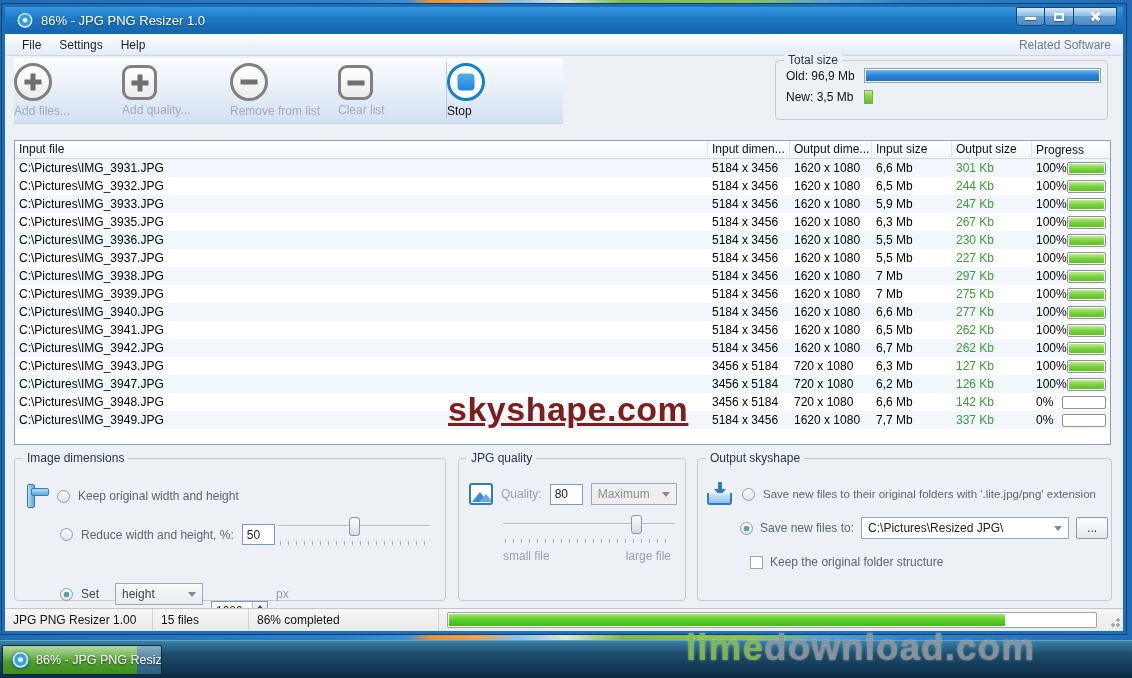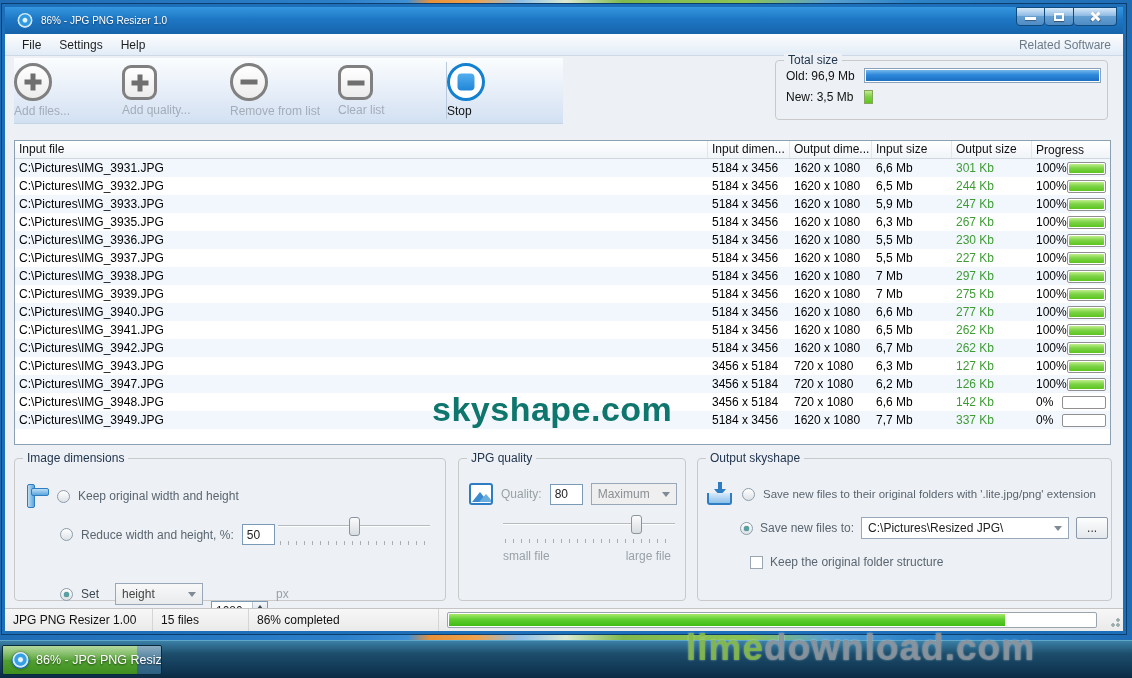--- a/index.html
+++ b/index.html
@@ -20,21 +20,21 @@
   }
   .titlebar {
     height:27px; background:linear-gradient(#3597e0,#1e77c4 45%,#1563ab);
     display:flex; align-items:center; padding:0 6px; flex:none;
   }
   .app-orb {
     width:16px; height:16px; border-radius:50%; margin:0 8px 0 6px;
     background:radial-gradient(circle at 50% 45%, #e9f5fd 0 15%, #2f9ae0 25% 45%, #cfe7f8 52% 60%, #1a6db6 66% 100%);
     flex:none;
   }
-  .title-text { color:#fff; font-size:10px; text-shadow:0 1px 2px rgba(0,0,0,.45); flex:1; }
+  .title-text { color:#fff; font-size:13px; text-shadow:0 1px 2px rgba(0,0,0,.45); flex:1; }
   .win-controls { display:flex; margin-top:-9px; }
   .win-btn {
     width:29px; height:19px; border:1px solid #0f4a7e; margin-left:0;
     background:linear-gradient(#d6e9f9,#8fbbe3 45%,#659fd2 50%,#4f8cc4);
     border-radius:0 0 4px 4px; position:relative; cursor:default;
   }
   .win-btn + .win-btn { border-left:none; }
   .win-btn.close { width:43px; }
   .glyph-min { position:absolute; left:8px; bottom:5px; width:11px; height:3px; background:#fff; box-shadow:0 1px 1px rgba(0,0,0,.4); }
   .glyph-max { position:absolute; left:9px; top:5px; width:10px; height:8px; border:2px solid #fff; box-shadow:0 1px 1px rgba(0,0,0,.4); }
@@ -173,21 +173,21 @@
     display:flex; align-items:center;
   }
   .task-progress { position:absolute; left:0; top:0; bottom:0; background:linear-gradient(#8cc46a,#53a232 45%,#3f8f20); }
   .task-gloss { position:absolute; left:0; right:0; top:0; height:50%; background:linear-gradient(rgba(255,255,255,.35),rgba(255,255,255,.08)); }
   .task-orb { position:relative; width:17px; height:17px; border-radius:50%; margin:0 7px 0 9px;
     background:radial-gradient(circle at 50% 45%, #eaf6fd 0 15%, #36a0e6 25% 45%, #d2e9f9 52% 60%, #1a6db6 66% 100%);
     box-shadow:0 0 3px rgba(0,0,0,.5); flex:none; }
   .task-label { position:relative; color:#fff; font-size:12.5px; text-shadow:0 1px 2px rgba(0,0,0,.6); white-space:nowrap; }
 
   
-  .wm-center { position:absolute; left:432px; top:390px; font-size:34px; font-weight:600; color:#0f766e; z-index:40; letter-spacing:.5px; }
+  .wm-center { position:absolute; left:448px; top:390px; font-size:34px; font-weight:600; color:#7f1d1d; z-index:40; letter-spacing:.5px;text-decoration:underline; }
   .wm-bottom { position:absolute; left:686px; top:627px; font-size:37px; font-weight:bold; z-index:50; letter-spacing:1px; text-shadow:0 0 2px rgba(255,255,255,.55); }
   .wm-lime { color:rgba(124,181,62,.85); }
   .wm-rest { color:rgba(132,141,150,.85); }
 
   .abs { position:absolute; }
 </style>
 </head>
 <body>
 
 <div class="window">

